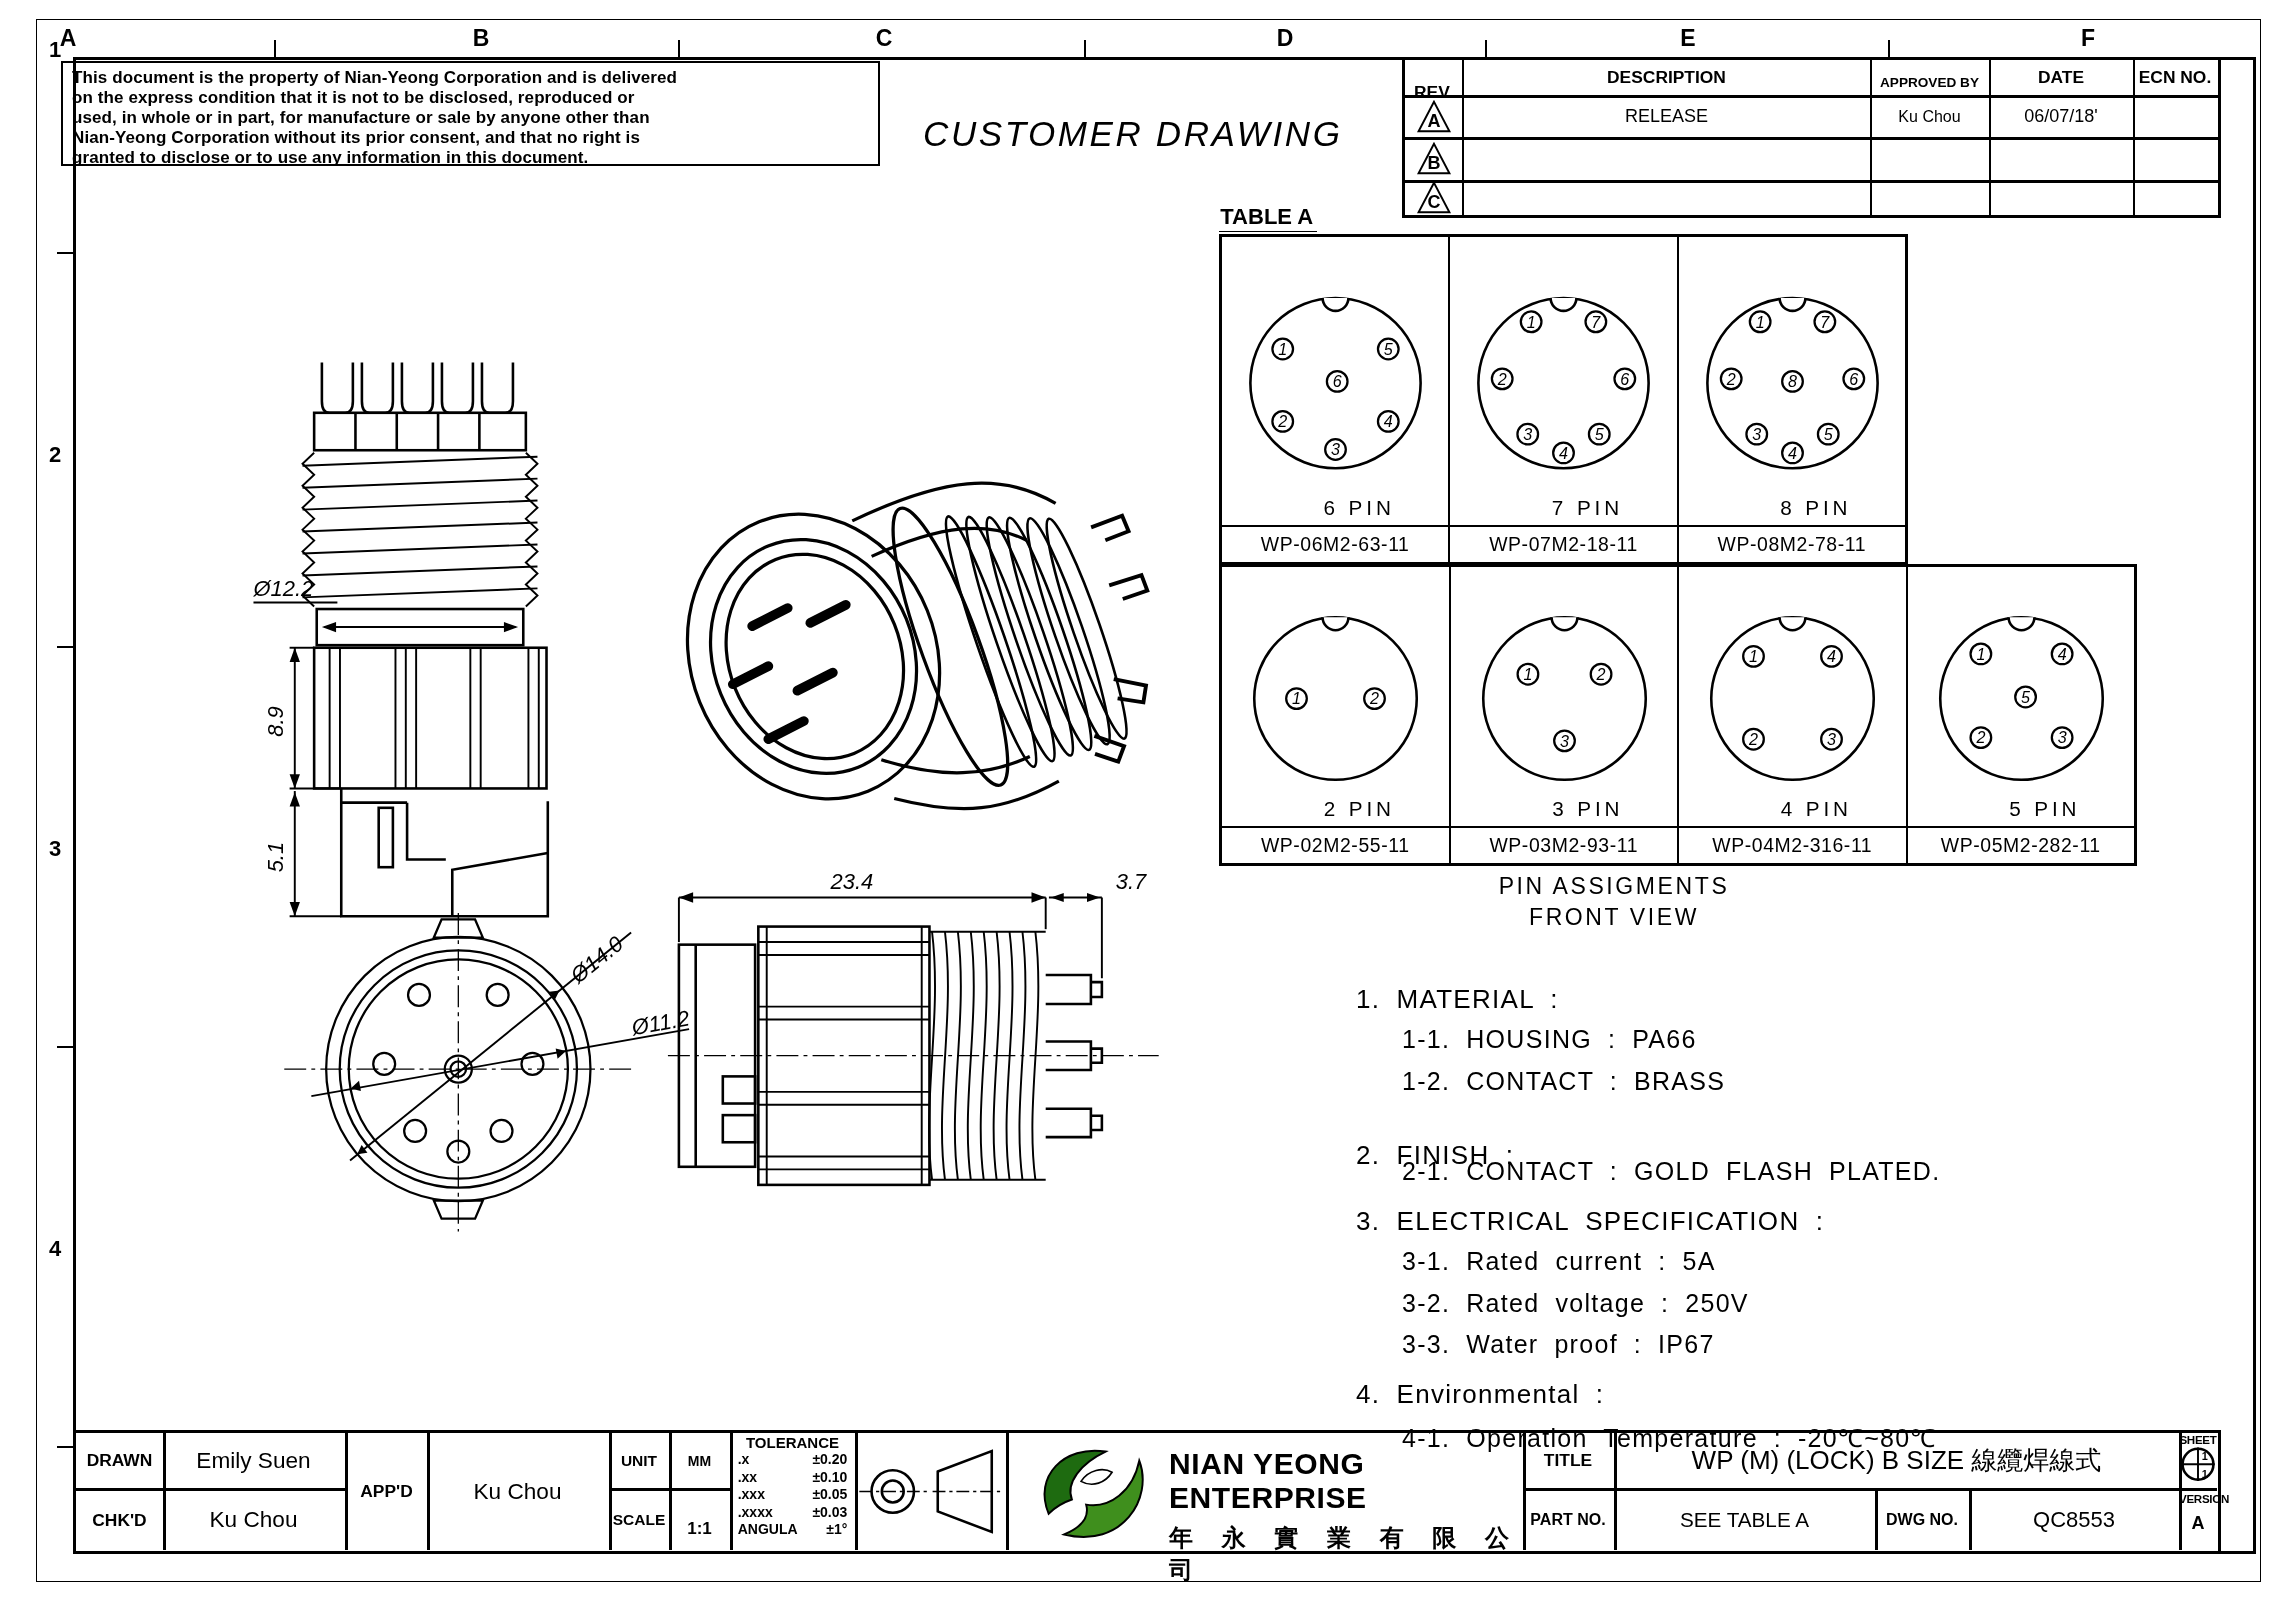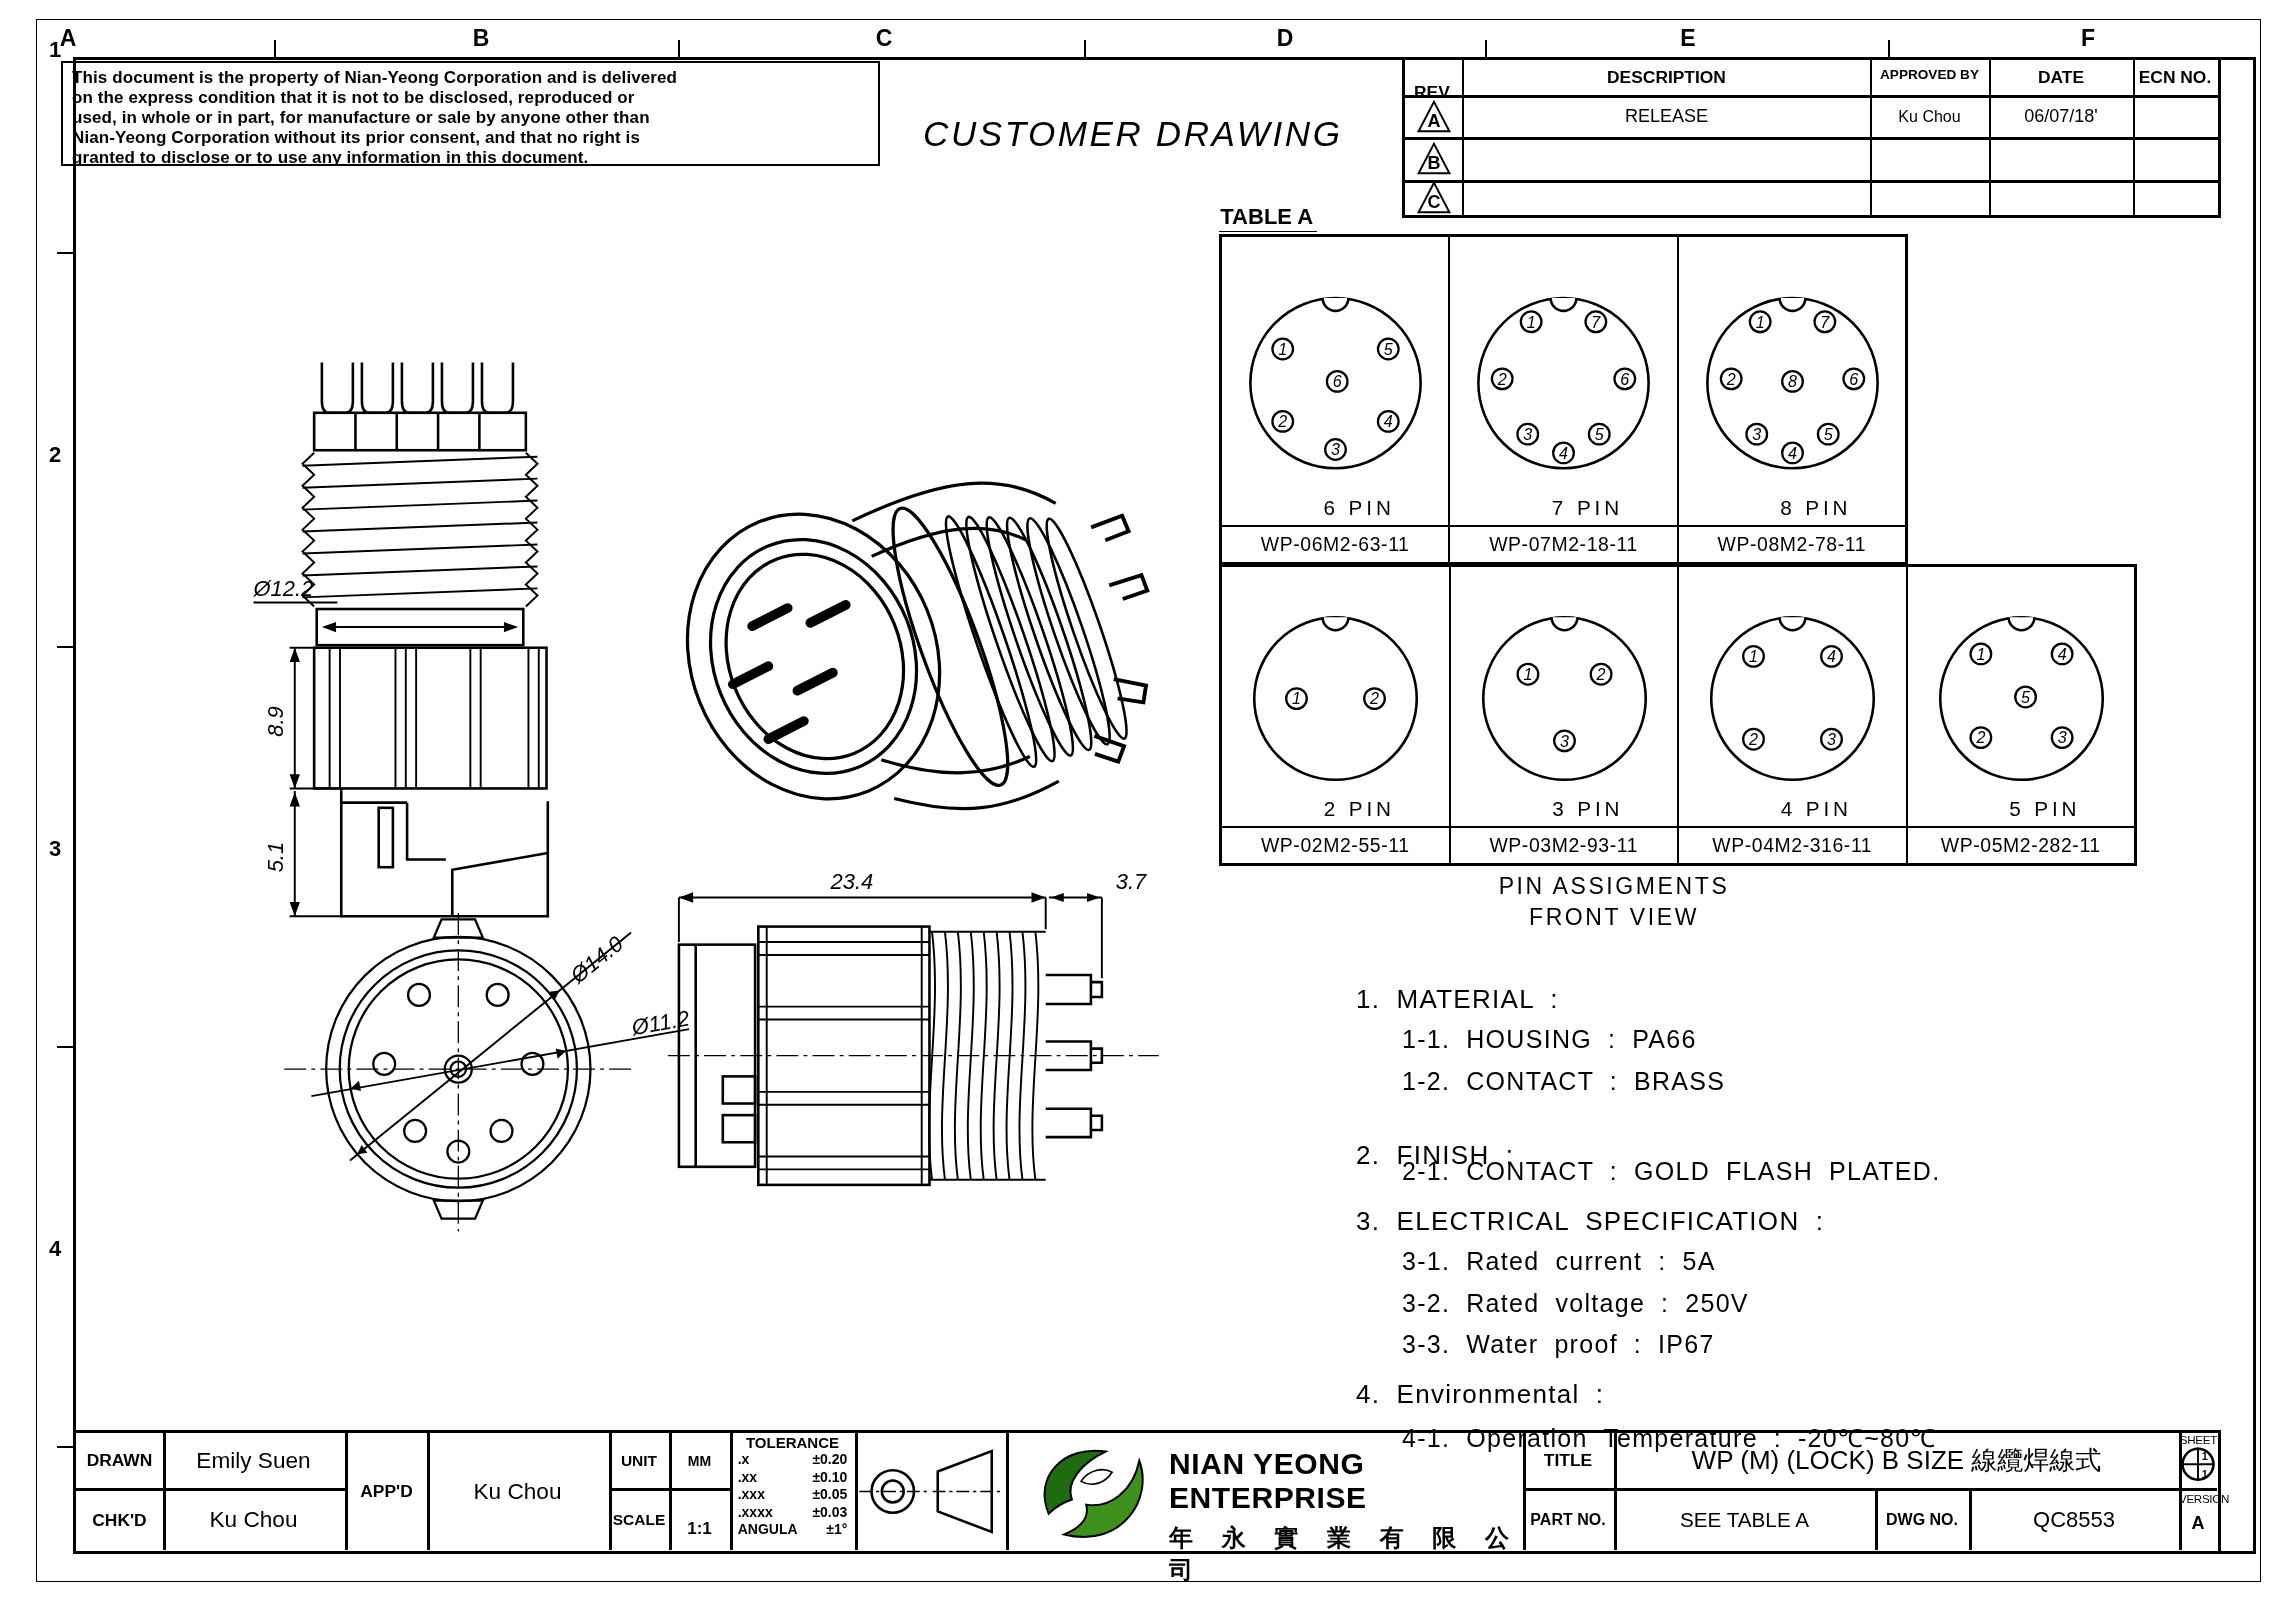--- a/index.html
+++ b/index.html
@@ -56,21 +56,21 @@
   .title-block { left:73px; top:1430px; width:2148px; height:124px; border:3.2px solid #000; }
   .tb-vline { position:absolute; width:2.6px; background:#000; }
   .tb-hline { position:absolute; height:2.6px; background:#000; }
   .tb-cell { position:absolute; display:flex; align-items:center; justify-content:center; text-align:center; white-space:nowrap; }
   .tb-label { font-weight:bold; font-size:17.4px; }
   .tb-value { font-size:22.6px; }
   .tol-head { font-weight:bold; font-size:15px; text-align:center; margin-top:1.3px; }
   .tol-row { display:flex; justify-content:space-between; padding:0 7.7px; font-size:14px; font-weight:bold; line-height:1.25; }
   .logo-name { font-size:30px; font-weight:bold; letter-spacing:0.6px; }
   .logo-cn { font-size:24px; font-weight:bold; letter-spacing:11px; margin-top:6.5px; }
-  .sheet-label { font-weight:normal; font-size:11.6px; letter-spacing:-0.3px;text-align:right; }
+  .sheet-label { font-weight:bold; font-size:11.6px; letter-spacing:-0.3px; }
   .version-val { font-size:18px; font-weight:bold; }
   line, path, polyline, polygon, circle, ellipse, rect { vector-effect:none; }
 </style>
 </head>
 <body>
 
 <div class="abs frame-outer"></div>
 <div class="abs frame-inner"></div>
 <div>
     <span class="mletter" style="left: 55px;">A</span>
@@ -109,21 +109,21 @@
 <div class="abs rev-table">
   <div class="vline" style="left:57px"></div>
   <div class="vline" style="left:465px"></div>
   <div class="vline" style="left:584px"></div>
   <div class="vline" style="left:728px"></div>
   <div class="hline" style="top:35px"></div>
   <div class="hline" style="top:77px"></div>
   <div class="hline" style="top:120px"></div>
   <div class="rev-cell rev-head" style="left:0;top:15px;width:57px;height:35px">REV.</div>
   <div class="rev-cell rev-head" style="left:57px;top:0;width:409px;height:35px">DESCRIPTION</div>
-  <div class="rev-cell rev-head small" style="left:465px;top:0;width:119px;height:29px">APPROVED BY</div>
+  <div class="rev-cell rev-head small" style="left:465px;top:8px;width:119px;height:29px">APPROVED BY</div>
   <div class="rev-cell rev-head" style="left:584px;top:0;width:144px;height:35px">DATE</div>
   <div class="rev-cell rev-head" style="left:728px;top:0;width:84px;height:35px">ECN NO.</div>
 
   <div class="rev-cell" style="left:0;top:35px;width:57px;height:43px">
     <svg width="36" height="35" viewBox="0 0 56 54">
       <polygon points="28,4 4,50 52,50" fill="none" stroke="#000" stroke-width="3"></polygon>
       <text x="28" y="44" text-anchor="middle" font-size="28" font-weight="bold">A</text>
     </svg>
   </div>
   <div class="rev-cell rev-val" style="left:57px;top:35px;width:409px;height:43px">RELEASE</div>

